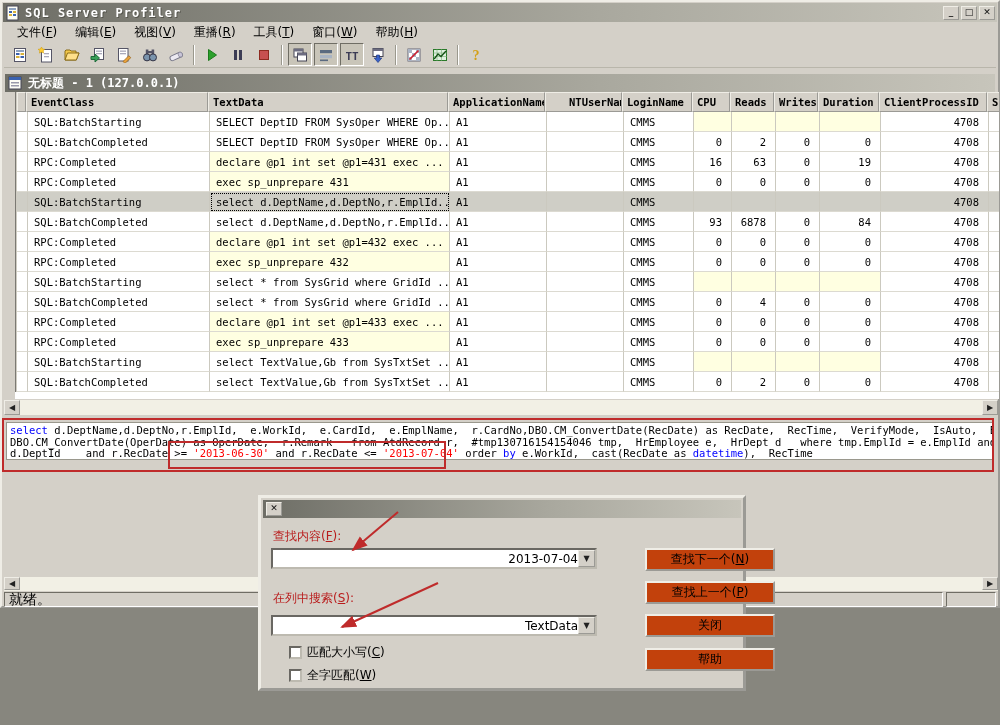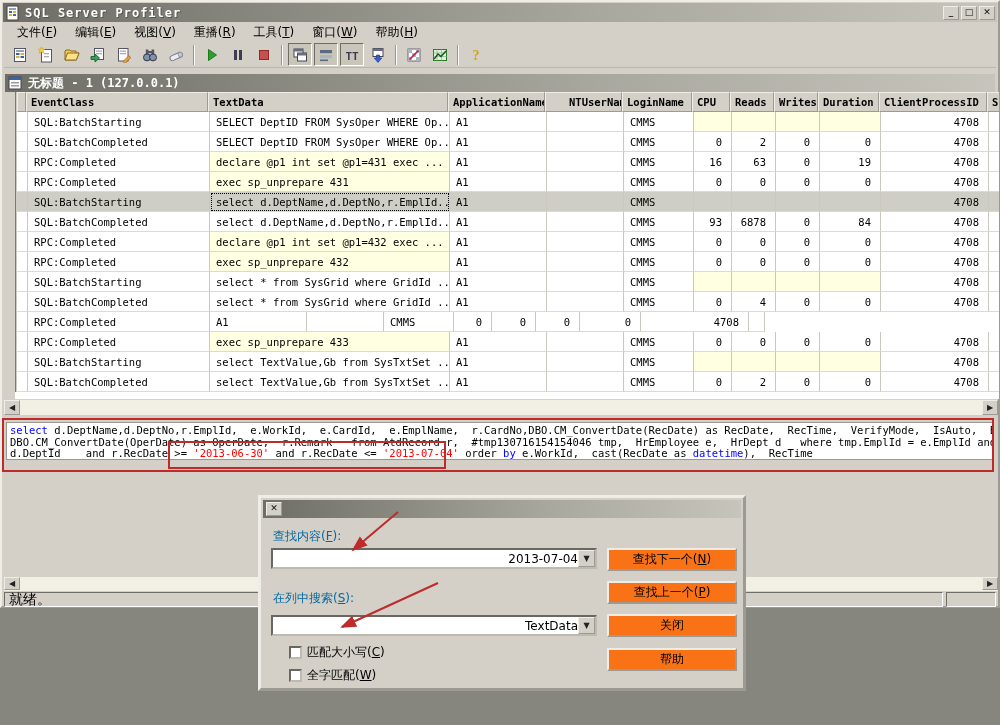--- a/index.html
+++ b/index.html
@@ -83,29 +83,29 @@
   .status-panel { height:15px; border:1px solid; border-color:#6f6d64 #ffffff #ffffff #6f6d64;
     padding:0 4px; font-size:14px; line-height:13px; background:#d4d0c8; }
 
   
   .dialog { position:absolute; left:258px; top:495px; width:488px; height:196px;
     background:#d4d0c8; border:3px outset #efede6; z-index:50; }
   .dlg-title { position:absolute; left:2px; top:2px; right:2px; height:18px;
     background:linear-gradient(90deg,#6e6e66,#a9a89e 60%,#c7c5bb);
     display:flex; align-items:center; padding:0 3px; }
   .dlg-title-text { color:#fff; font-weight:bold; font-size:12px; margin-left:2px; flex:1; }
-  .dlg-label { position:absolute; font-size:12px; color:#0369a1; }
+  .dlg-label { position:absolute; font-size:12px; color:#b91c1c; }
   .dlg-label u, .dlg-btn u, .chk-label u { text-decoration:underline; }
   .combo { position:absolute; height:21px; background:#fff; border:2px inset #bdbab0;
     display:flex; align-items:center; }
   .combo-value { flex:1; padding-left:4px; font-size:12px; white-space:nowrap; overflow:hidden;text-align:right; }
   .combo-btn { width:17px; height:100%; background:#d4d0c8; border:1px outset #efede6;
     font-size:8px; text-align:center; line-height:16px; color:#222; }
-  .dlg-btn { position:absolute; width:130px; height:23px; background:#f97316;
-    border:2px outset #efede6; font-size:12px; text-align:center; line-height:19px; }
+  .dlg-btn { position:absolute; width:130px; height:23px; background:#c2410c;
+    border:2px outset #efede6; font-size:12px; text-align:center; line-height:19px;margin-left:38px; }
   .chk-row { position:absolute; display:flex; align-items:center; gap:5px; }
   .chk-box { width:13px; height:13px; background:#fff; border:2px inset #bdbab0; }
   .chk-label { font-size:12px; }
 
   .overlay { position:absolute; left:0; top:0; z-index:60; pointer-events:none; }
 </style>
 </head>
 <body>
 
 <div class="app-window">
@@ -433,20 +433,21 @@
           <div class="cell num" style="width: 38px;">0</div>
           <div class="cell num" style="width: 44px;">4</div>
           <div class="cell num" style="width: 44px;">0</div>
           <div class="cell num" style="width: 61px;">0</div>
           <div class="cell num" style="width: 108px;">4708</div>
           <div class="cell" style="width: 16px;"></div>
         </div>
         <div class="grid-row">
           <div class="cell" style="width: 9px;"></div>
           <div class="cell" style="width: 182px;">RPC:Completed</div>
+          <div class="cell yellow" style="width: 240px;">declare @p1 int  set @p1=433  exec ...</div>
           <div class="cell" style="width: 97px;">A1</div>
           <div class="cell" style="width: 77px;"></div>
           <div class="cell" style="width: 70px;">CMMS</div>
           <div class="cell num" style="width: 38px;">0</div>
           <div class="cell num" style="width: 44px;">0</div>
           <div class="cell num" style="width: 44px;">0</div>
           <div class="cell num" style="width: 61px;">0</div>
           <div class="cell num" style="width: 108px;">4708</div>
           <div class="cell" style="width: 16px;"></div>
         </div>

